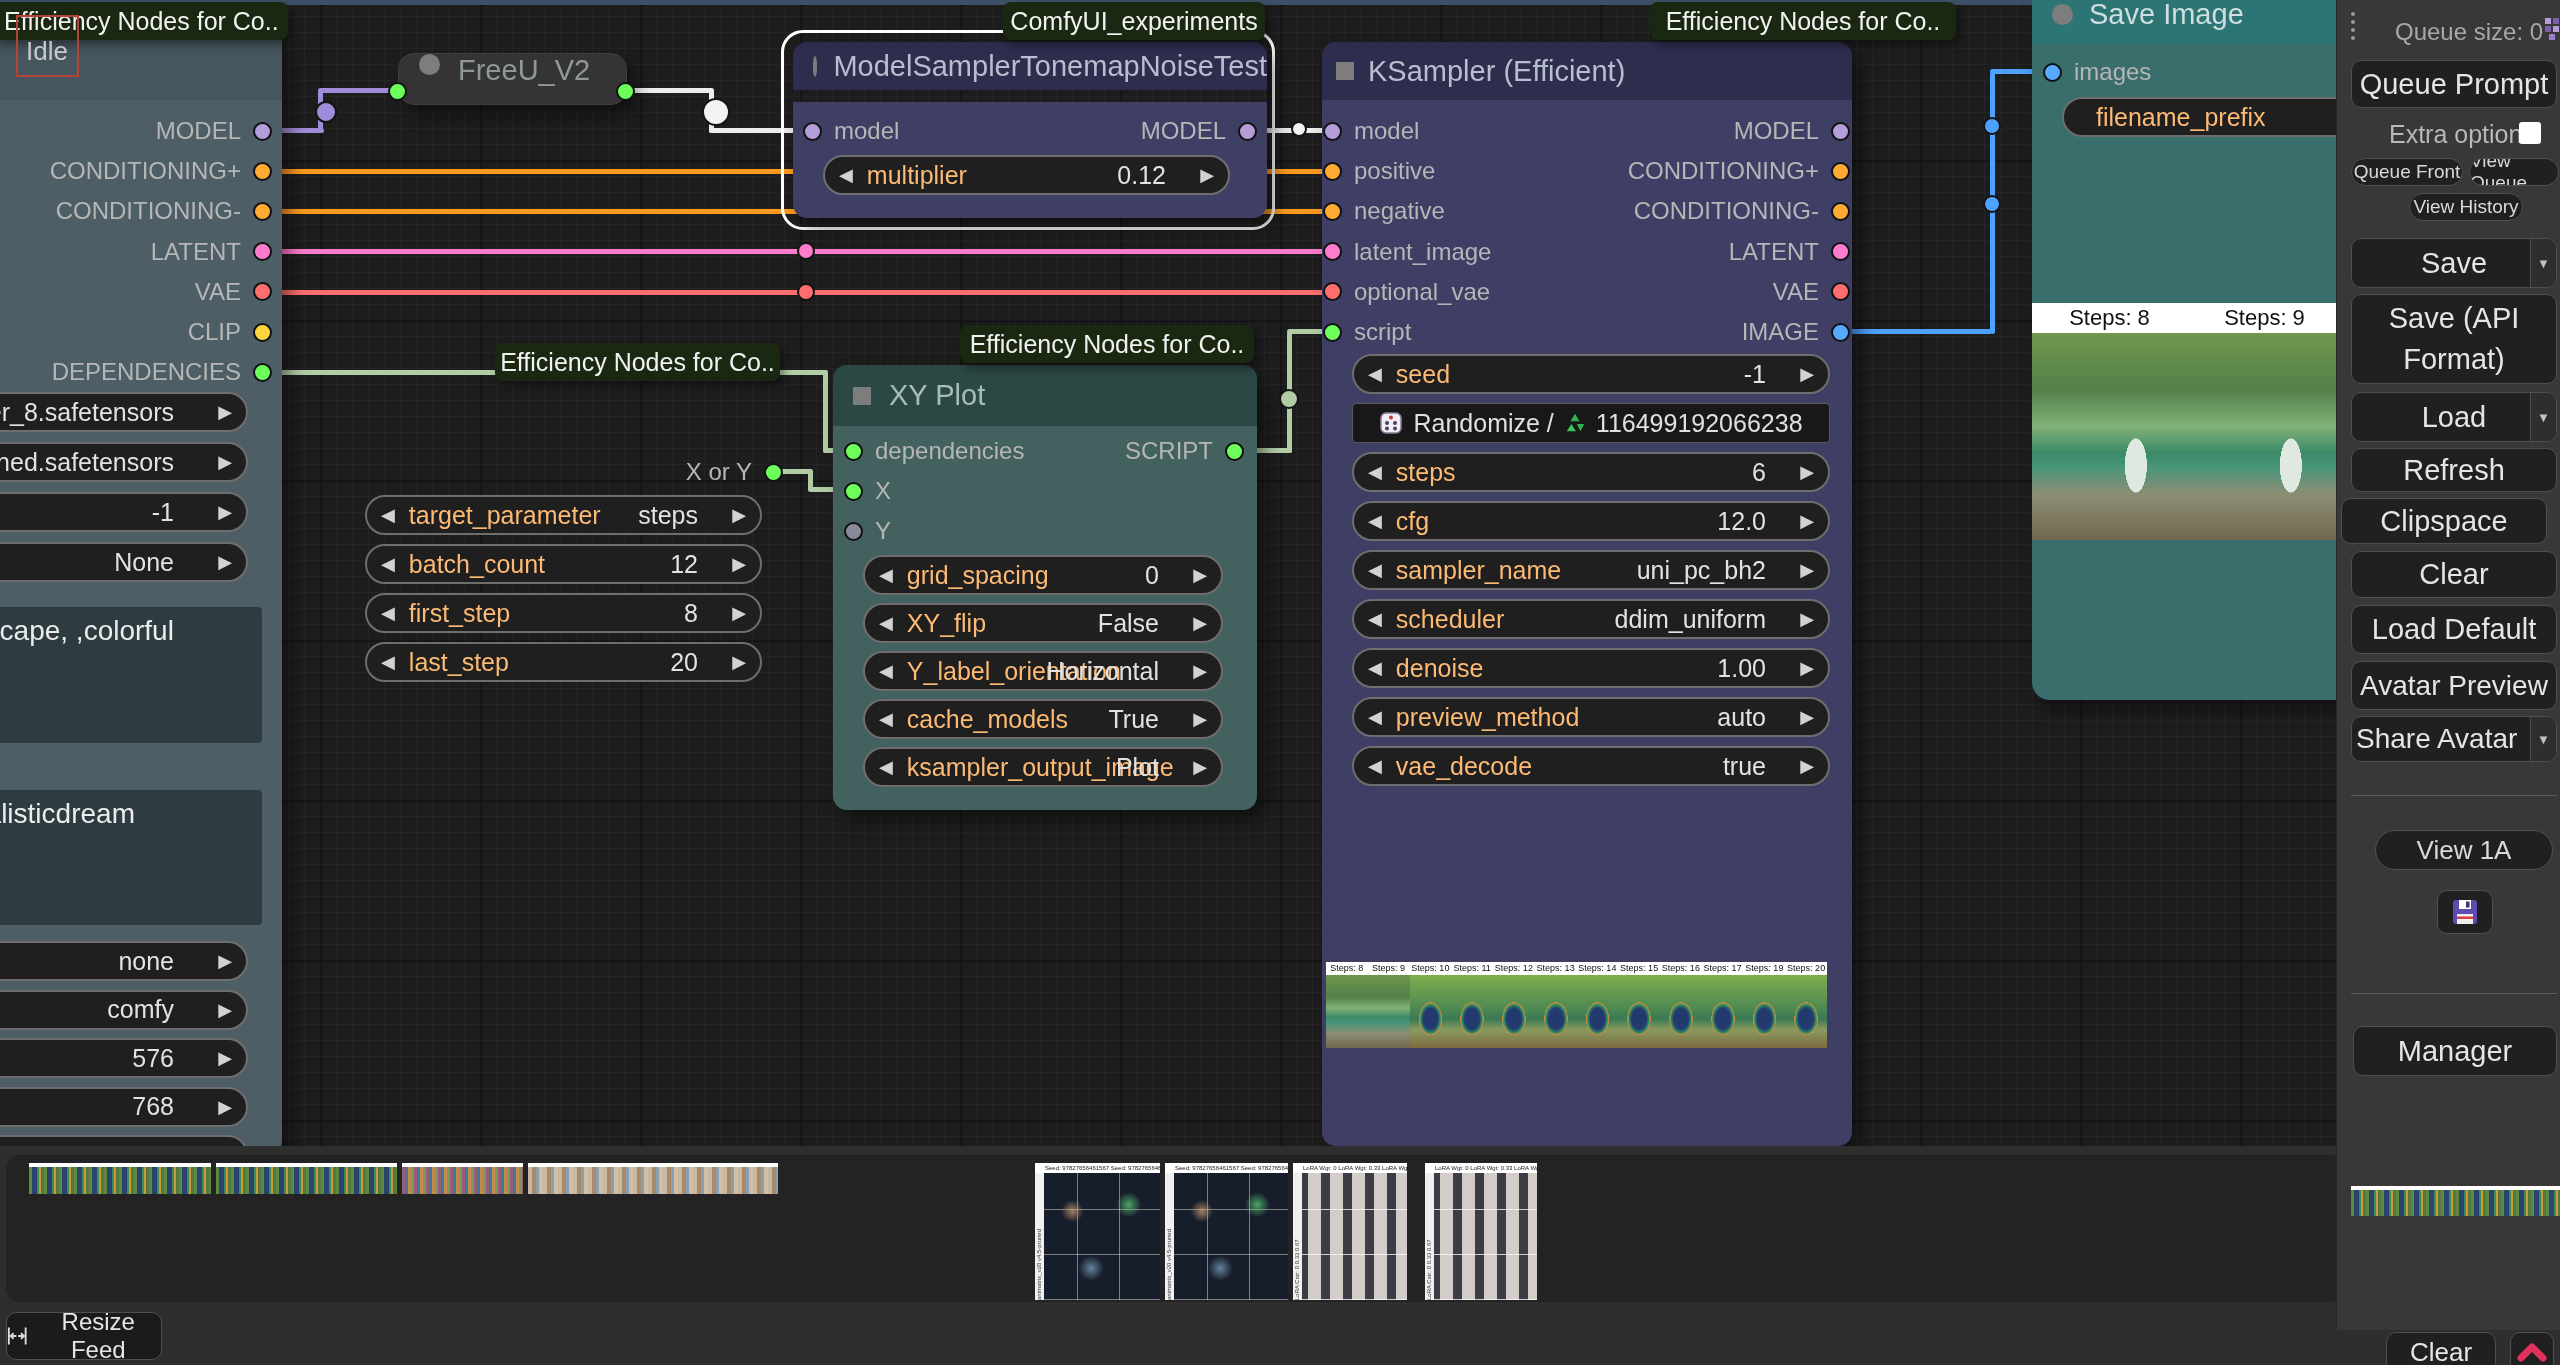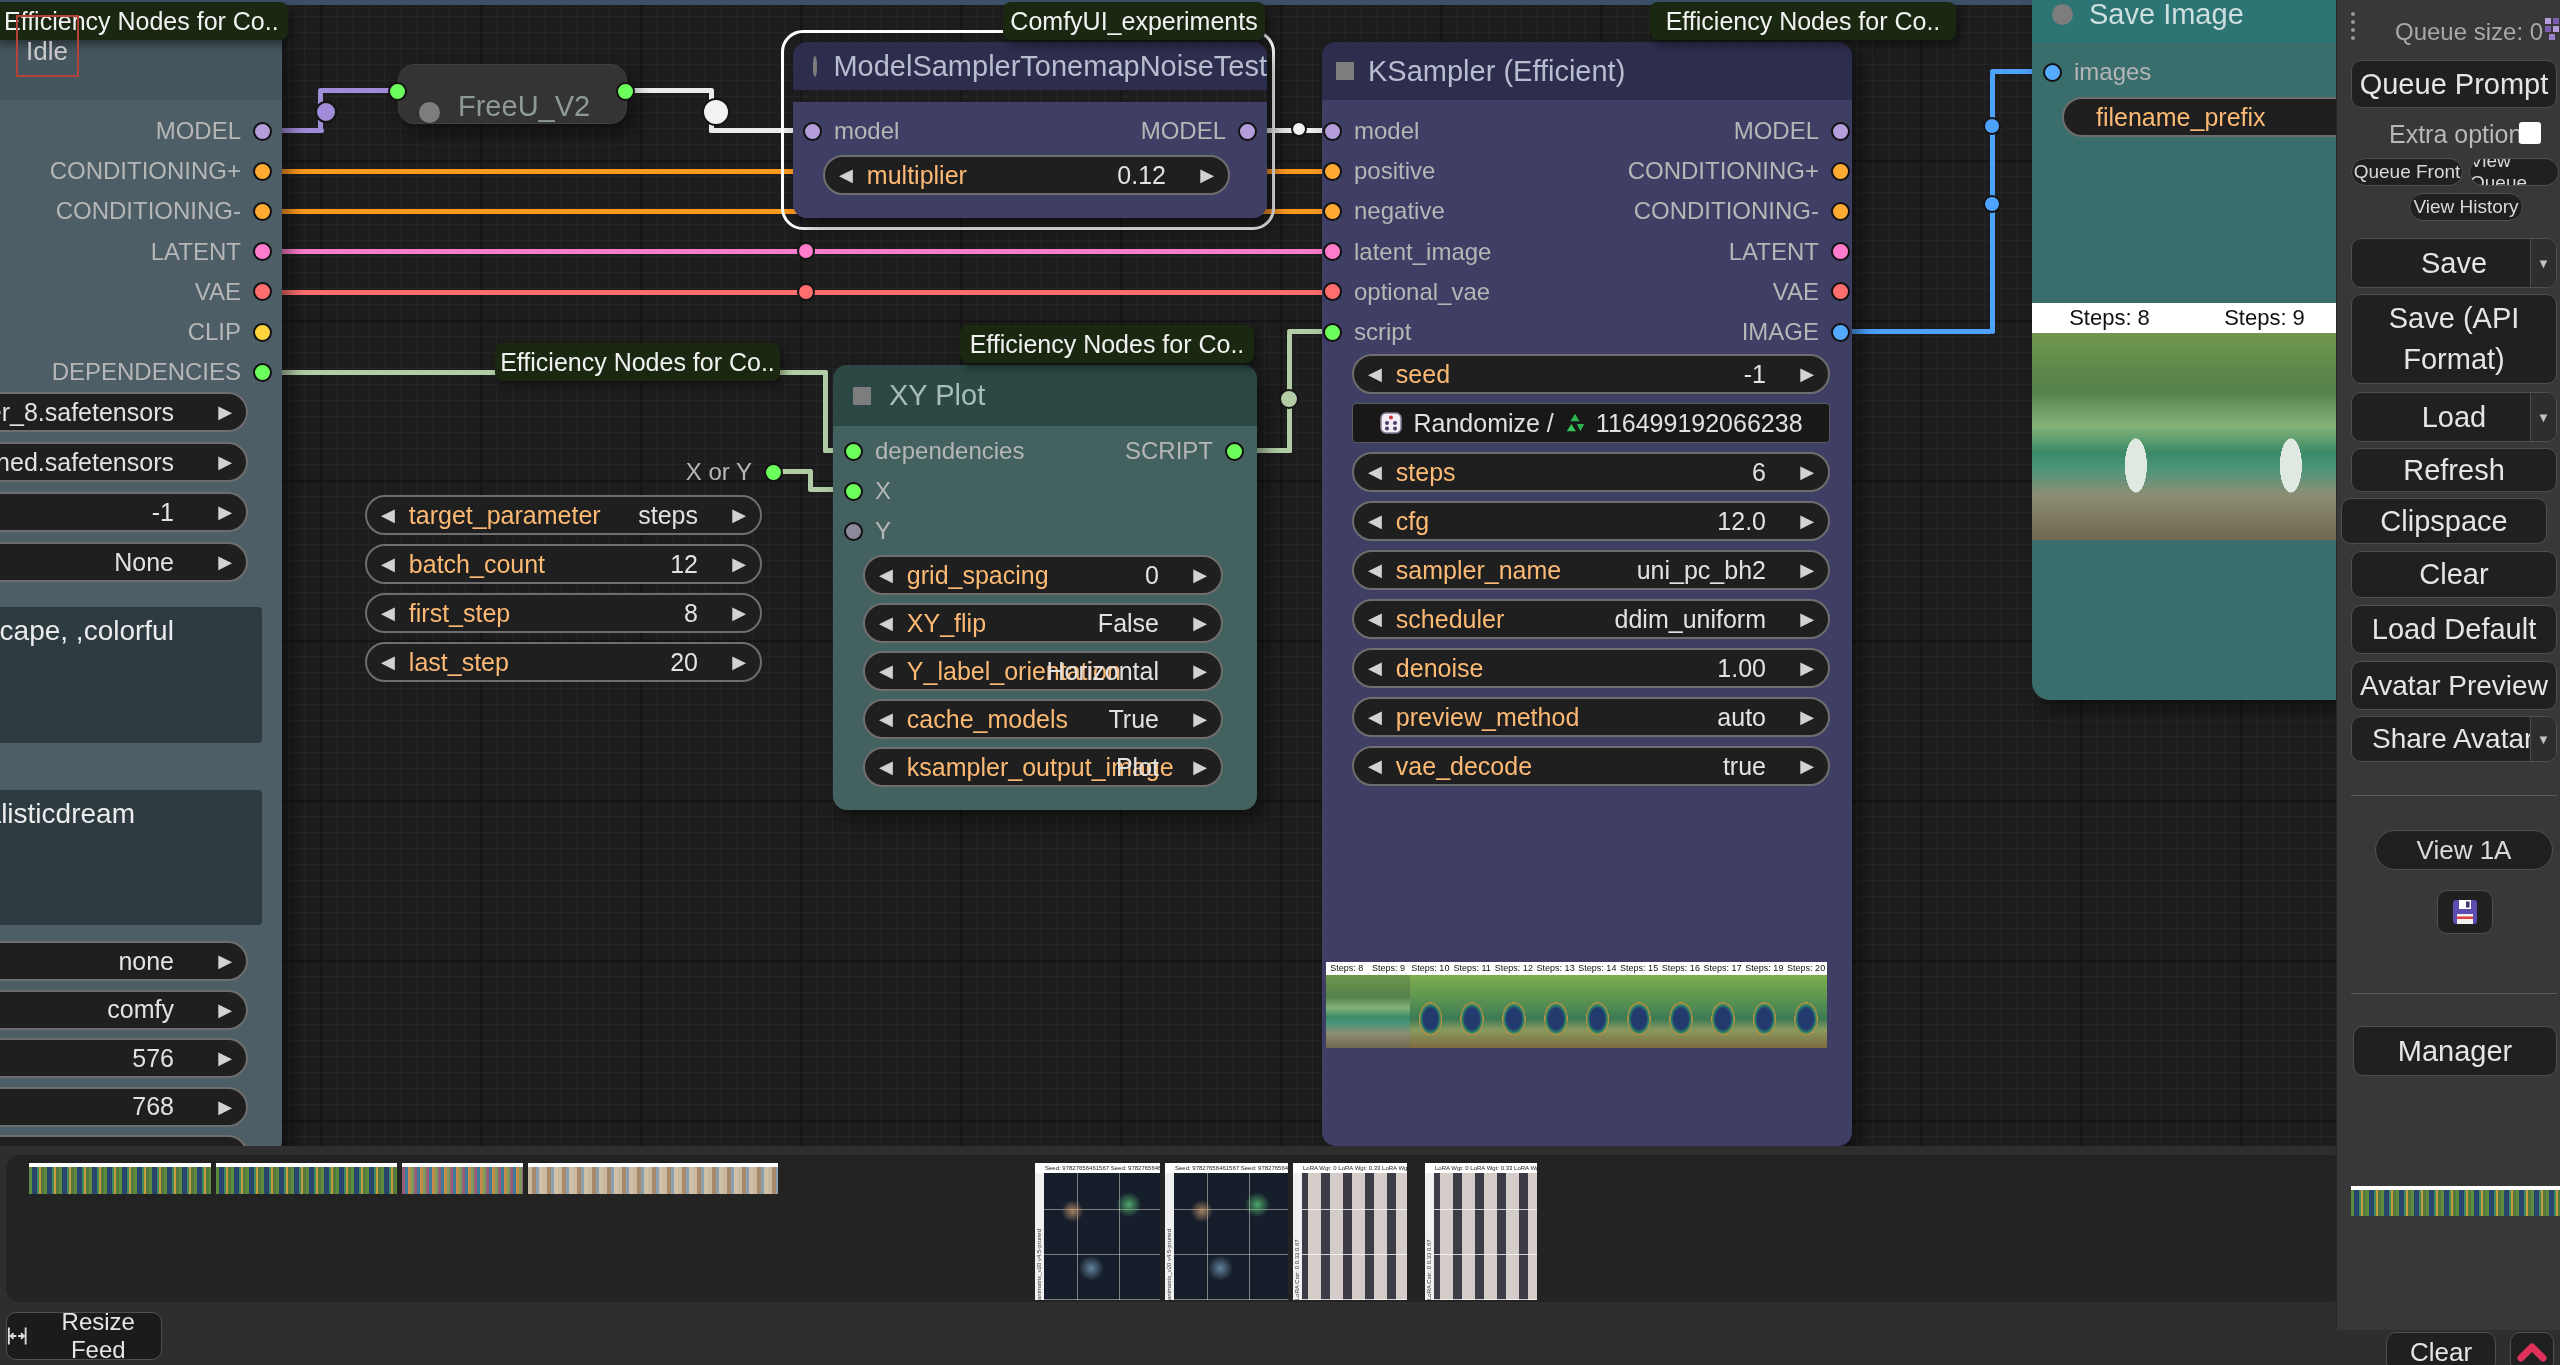--- a/index.html
+++ b/index.html
@@ -250,21 +250,21 @@
         <span class="pvalue">768</span>
         <span class="parr right">▶</span>
       </div>
       <div class="pill">
         <span class="plabel"></span>
         <span class="pvalue"></span>
         <span class="parr right">▶</span>
       </div>
     </div>
 
-  <div class="node" style="left:398px;top:64px;width:229px;height:60px;background:#343434;border:1px solid #3f3f3f;border-radius:16px;display:flex;align-items:flex-end;">
+  <div class="node" style="left:398px;top:53px;width:229px;height:52px;background:#343434;border:1px solid #3f3f3f;border-radius:16px;display:flex;align-items:flex-start;">
     <span class="collapse-dot" style="margin-left:20px"></span>
     <span style="margin-left:18px;font-size:29px;color:#8f9999">FreeU_V2</span>
   </div>
   <div class="rdot" style="left:388px;top:82px;width:19px;height:19px;background:#6cff5c;z-index:5"></div>
   <div class="rdot" style="left:616px;top:82px;width:19px;height:19px;background:#6cff5c;z-index:5"></div>
 
   <div class="sel-outline" style="left:781px;top:30px;width:494px;height:200px"></div>
   <div class="badge" style="left:1003px;top:2px;width:262px;height:38px">
     <span>ComfyUI_experiments</span>
   </div>
@@ -695,21 +695,21 @@
     </div>
     <div class="sb-btn" style="left:14px;top:551px;width:206px;height:47px">
       <span>Clear</span>
     </div>
     <div class="sb-btn" style="left:14px;top:605px;width:206px;height:49px">
       <span>Load Default</span>
     </div>
     <div class="sb-btn" style="left:14px;top:661px;width:206px;height:49px;font-size:28px">
       <span>Avat­ar Preview</span>
     </div>
-    <div class="sb-btn" style="left:14px;top:716px;width:206px;height:46px;font-size:28px;justify-content:flex-start;padding-left:20px">
+    <div class="sb-btn" style="left:14px;top:716px;width:206px;height:46px;font-size:28px;justify-content:flex-start;padding-left:4px">
       <span>Share Avatar</span>
       <span class="caretbox"></span>
     </div>
     <div class="hr" style="left:14px;top:795px;width:206px"></div>
     <div class="sb-pill" style="left:38px;top:830px;width:178px;height:40px;border-radius:20px;font-size:26px">
       <span>View 1A</span>
     </div>
     <div class="sb-btn" style="left:100px;top:890px;width:56px;height:44px;border-radius:10px">
       <svg width="28" height="28" viewBox="0 0 28 28">
         <rect x="2" y="2" width="24" height="24" rx="3" fill="#5c4db3"></rect>

